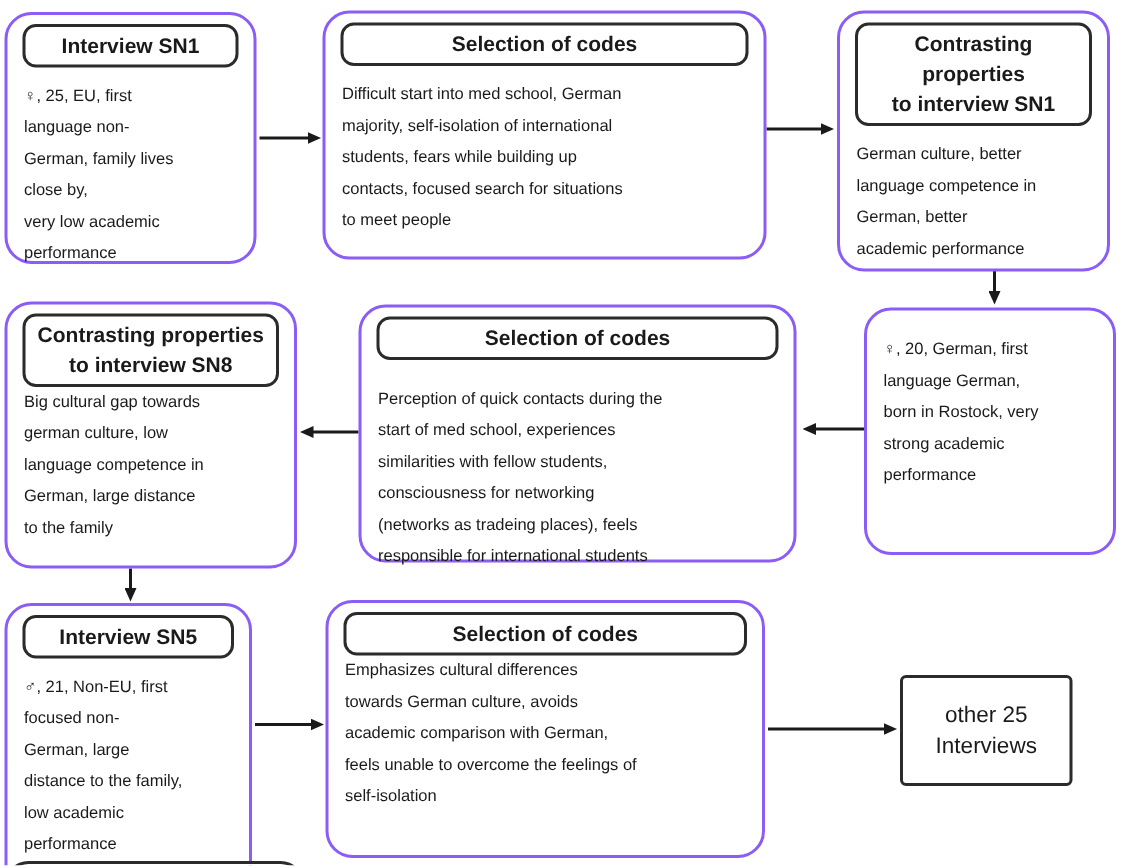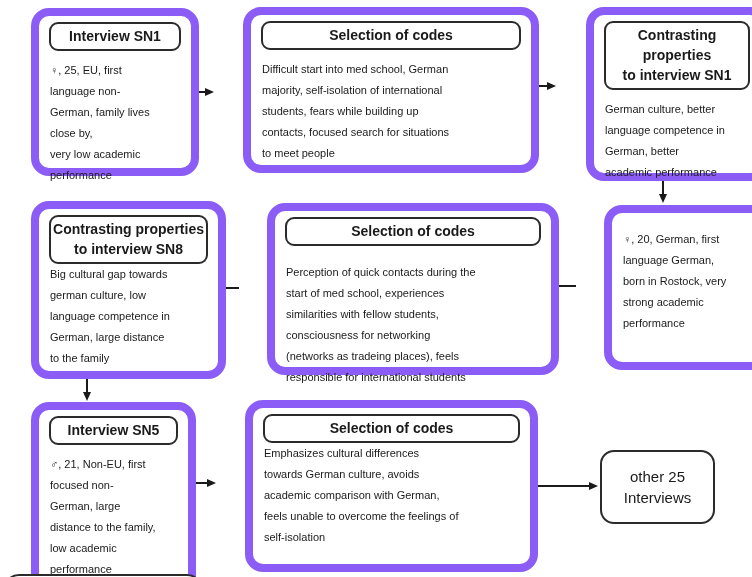--- a/index.html
+++ b/index.html
@@ -8,24 +8,23 @@
     width:752px;height:577px;
     background:#ffffff;
     overflow:hidden;
     font-family:"Liberation Sans","DejaVu Sans",sans-serif;
     color:#1a1a1a;
   }
   .arrows{position:absolute;left:0;top:0;width:752px;height:577px;pointer-events:none;}
   .node{
     position:absolute;
     background:#ffffff;
-    border:8px solid #8b5cf6;
+    border:2px solid #8b5cf6;
     border-radius:18px;
     box-sizing:border-box;
-    margin-left:28px;
   }
   .node-title{
     border:2px solid #2b2b2b;
     border-radius:9px;
     margin:6px 10px 0 10px;
     padding:2px 2px 3px 2px;
     font-size:14px;
     font-weight:bold;
     line-height:20px;
     text-align:center;
@@ -37,21 +36,21 @@
     font-size:11px;
     line-height:21px;
     white-space:pre-line;
   }
   .pad-md .node-body{padding-top:0;}
   .pad-lg .node-body{padding-top:16px;}
   .simple-node{
     position:absolute;
     background:#ffffff;
     border:2px solid #2b2b2b;
-    border-radius:14px;
+    border-radius:4px;
     box-sizing:border-box;
     display:flex;align-items:center;justify-content:center;
     font-size:15px;line-height:21px;text-align:center;white-space:pre-line;
   }
   .cutoff{
     position:absolute;
     border:2px solid #2b2b2b;
     border-radius:18px 18px 0 0;
     box-sizing:border-box;
     background:#ffffff;

